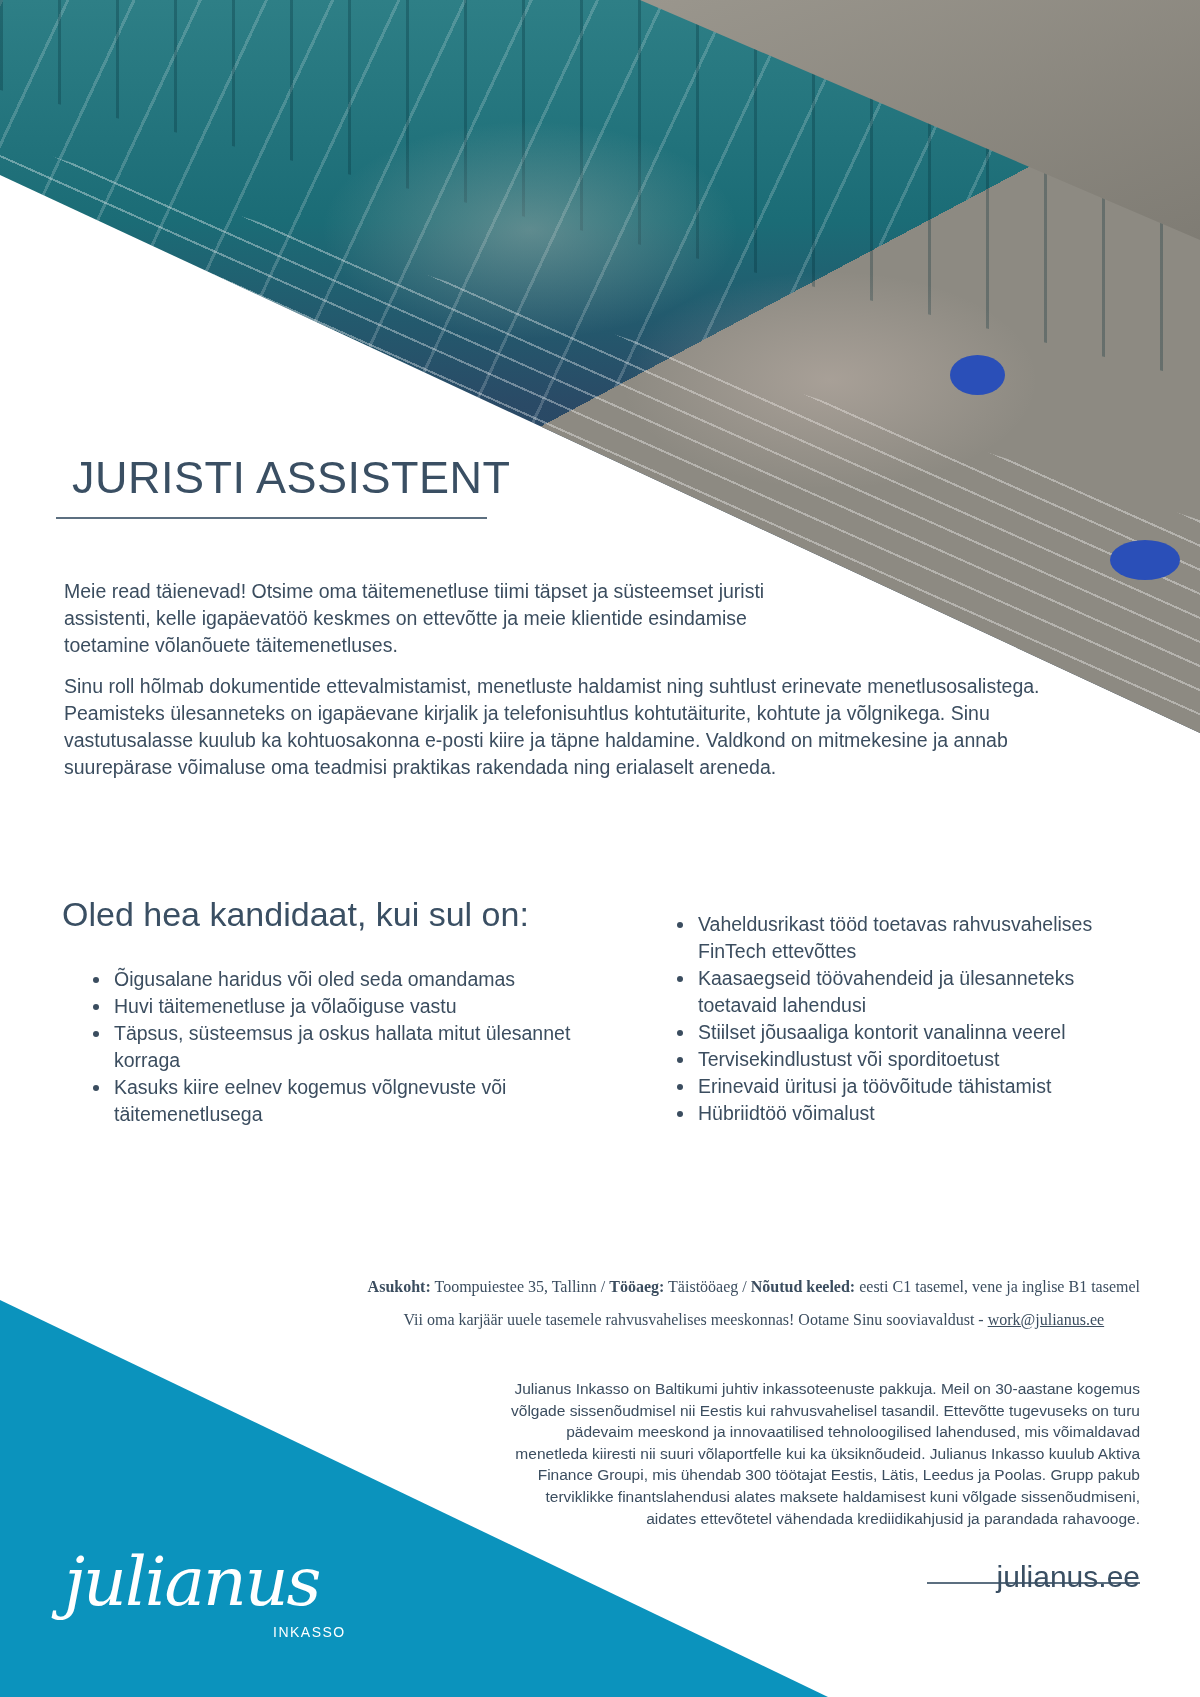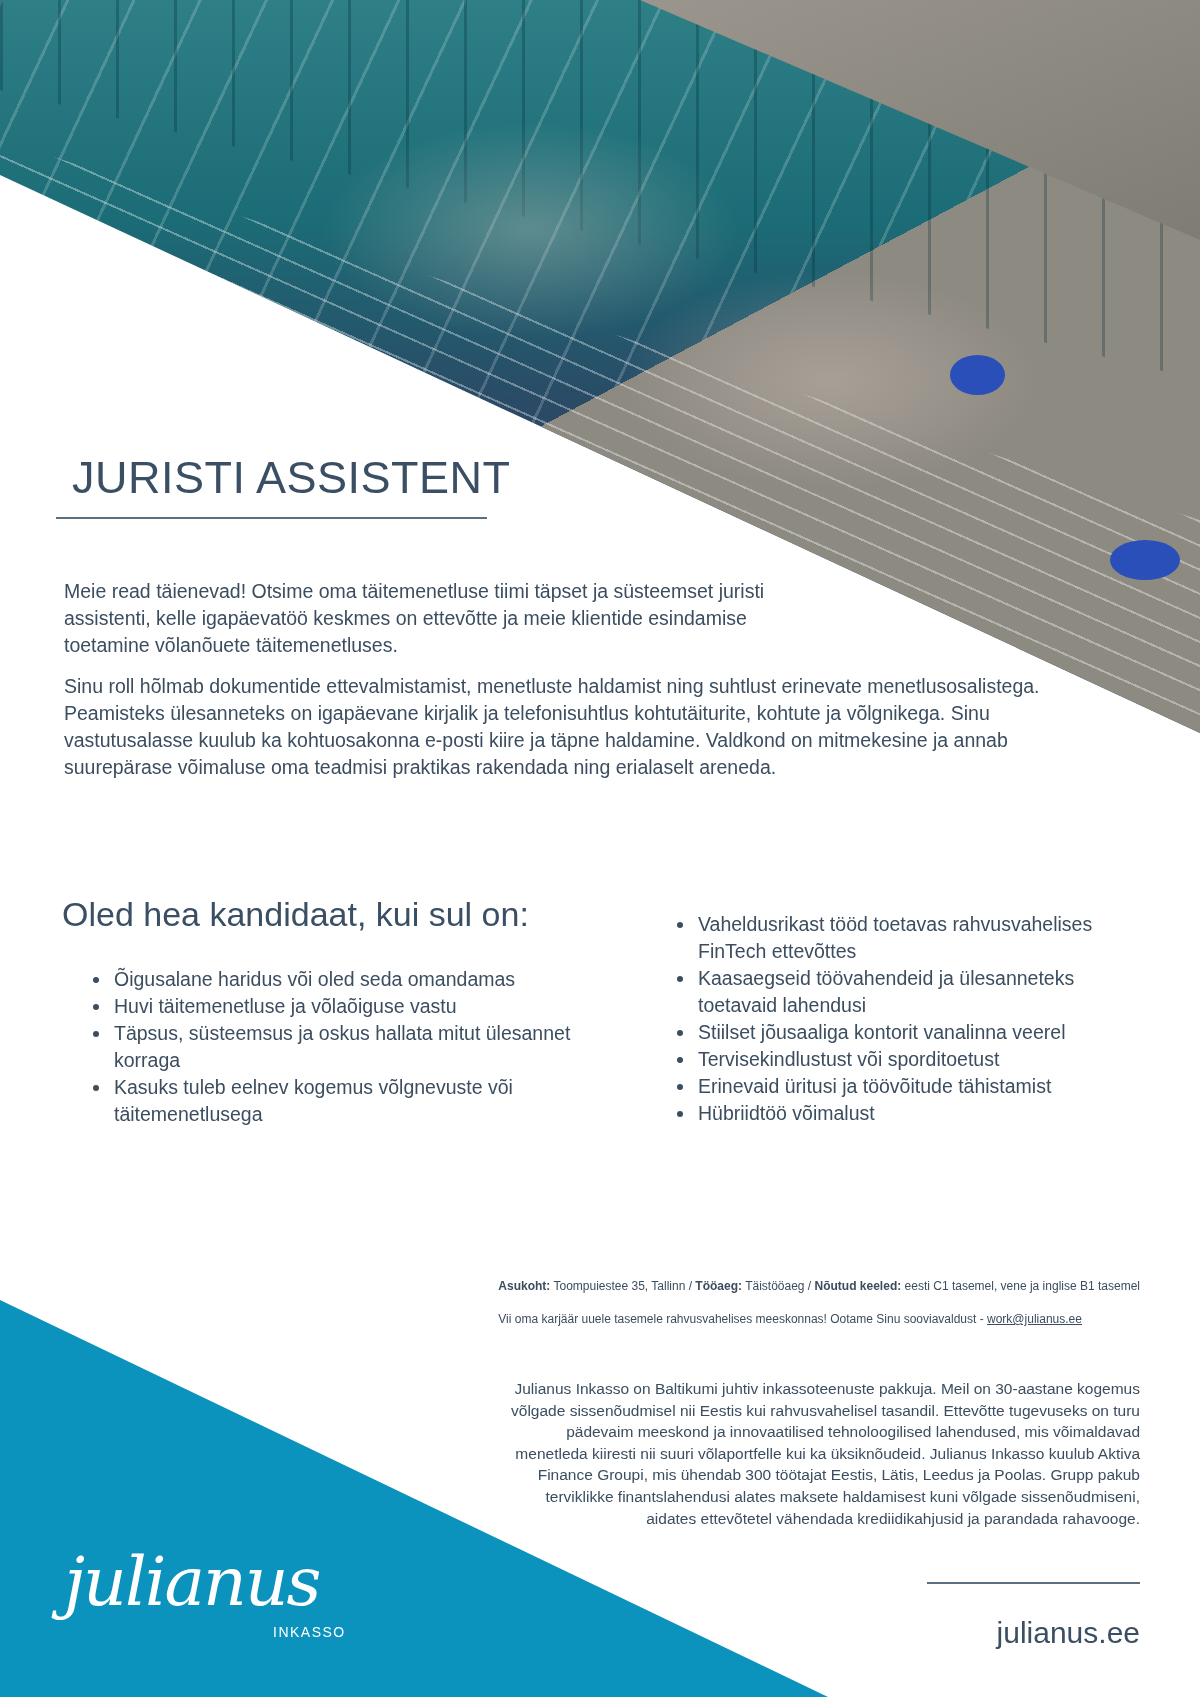--- a/index.html
+++ b/index.html
@@ -28,29 +28,29 @@
   .title-rule { position:absolute; left:56px; top:517px; width:431px; height:2px; background:#5c6f80; }
   .intro { position:absolute; left:56px; top:578px; width:1000px; font-size:19.5px; line-height:27px; }
   .intro p { margin:0 0 14px 8px; }
   .intro p.p1 { width:760px; }
   .col { position:absolute; top:895px; }
   .col.left { left:62px; width:540px; }
   .col.right { left:646px; width:520px; }
   .col h2 { margin:0 0 32px 0; font-size:34px; font-weight:normal; color:#3a4f63; }
   .col ul { margin:16px; padding-left:34px; font-size:19.5px; line-height:27px; }
   .col li { padding-left:2px; }
-  .info { position:absolute; right:60px; top:1270px; text-align:left; font-size:12px; line-height:33px; }
+  .info { position:absolute; right:60px; top:1270px; text-align:center; font-size:16px; line-height:33px;font-family:Liberation Serif, serif; }
   .info b { font-weight:bold; }
   .info a { color:#3b4d5f; text-decoration:underline; }
   .about { position:absolute; right:60px; top:1378px; width:640px; text-align:right; font-size:15.5px; line-height:21.6px; }
   .logo { position:absolute; left:64px; top:1548px; color:#ffffff; }
   .logo .script { font-family:"DejaVu Serif", serif; font-style:italic; font-size:68px; line-height:1; letter-spacing:-2px; }
   .logo .sub { position:absolute; left:190px; top:76px; font-size:14px; letter-spacing:1.5px;margin-left:19px; }
   .site-rule { position:absolute; left:927px; top:1582px; width:213px; height:2px; background:#5c6f80; }
-  .site { position:absolute; right:60px; top:1616px; font-size:30px; color:#3a4f63; }
+  .site { position:absolute; right:60px; top:1560px; font-size:30px; color:#3a4f63; }
 </style>
 </head>
 <body>
 
 <div class="photo">
   <div class="roof"></div>
   <div class="glass"></div>
   <div class="deck"></div>
   <div class="crowd" style="left:320px;top:120px;width:420px;height:220px;background:radial-gradient(ellipse,rgba(220,200,190,.35),transparent 70%);"></div>
   <div class="crowd" style="left:620px;top:270px;width:420px;height:220px;background:radial-gradient(ellipse,rgba(230,210,200,.3),transparent 70%);"></div>
@@ -65,21 +65,21 @@
   <p class="p1">Meie read täienevad! Otsime oma täitemenetluse tiimi täpset ja süsteemset juristi assistenti, kelle igapäevatöö keskmes on ettevõtte ja meie klientide esindamise toetamine võlanõuete täitemenetluses.</p>
   <p>Sinu roll hõlmab dokumentide ettevalmistamist, menetluste haldamist ning suhtlust erinevate menetlusosalistega. Peamisteks ülesanneteks on igapäevane kirjalik ja telefonisuhtlus kohtutäiturite, kohtute ja võlgnikega. Sinu vastutusalasse kuulub ka kohtuosakonna e-posti kiire ja täpne haldamine. Valdkond on mitmekesine ja annab suurepärase võimaluse oma teadmisi praktikas rakendada ning erialaselt areneda.</p>
 </div>
 
 <div class="col left">
   <h2>Oled hea kandidaat, kui sul on:</h2>
   <ul>
     <li>Õigusalane haridus või oled seda omandamas</li>
     <li>Huvi täitemenetluse ja võlaõiguse vastu</li>
     <li>Täpsus, süsteemsus ja oskus hallata mitut ülesannet korraga</li>
-    <li>Kasuks tuleb eelnev kogemus võlgnevuste või täitemenetlusega</li>
+    <li>Kasuks kiire eelnev kogemus võlgnevuste või täitemenetlusega</li>
   </ul>
 </div>
 
 <div class="col right">
   <ul style="width:430px;">
     <li>Vaheldusrikast tööd toetavas rahvusvahelises FinTech ettevõttes</li>
     <li>Kaasaegseid töövahendeid ja ülesanneteks toetavaid lahendusi</li>
     <li style="white-space:nowrap;">Stiilset jõusaaliga kontorit vanalinna veerel</li>
     <li>Tervisekindlustust või sporditoetust</li>
     <li style="white-space:nowrap;">Erinevaid üritusi ja töövõitude tähistamist</li>

